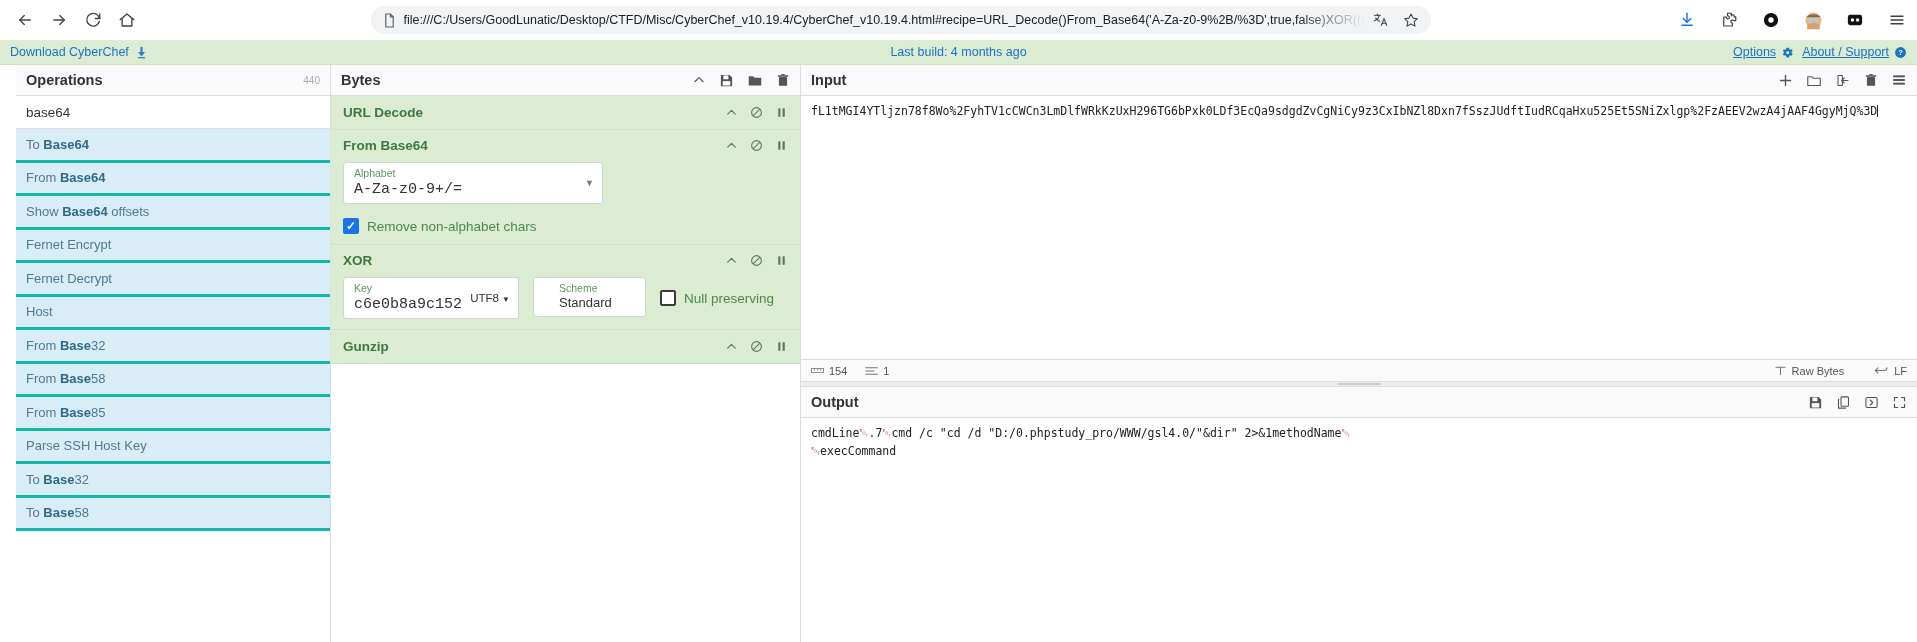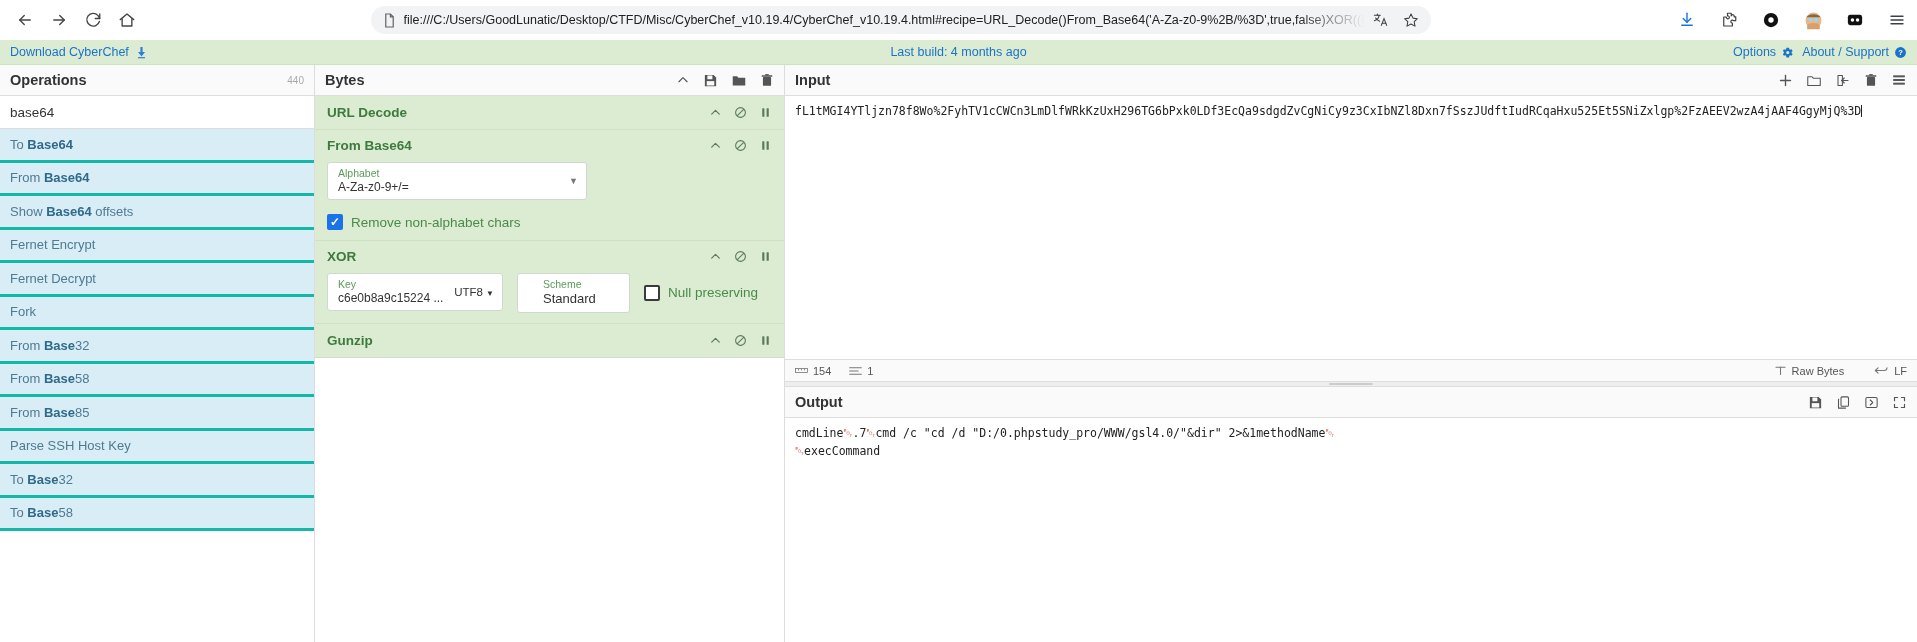--- a/index.html
+++ b/index.html
@@ -51,28 +51,28 @@
   .banner-left { display: flex; align-items: center; gap: 6px; }
   .banner-center {
     position: absolute; left: 0; right: 0; text-align: center;
     pointer-events: none;
   }
   .banner-center span { color: #1a73c8; pointer-events: auto; }
   .banner-right {
     margin-left: auto; display: flex; align-items: center; gap: 8px;
     color: #1a73c8;
   }
-  .banner-right .grp { display: flex; align-items: center; gap: 5px; }
+  .banner-right .grp { display: flex; align-items: center; gap: 5px; text-decoration: underline; }
   .dl-arrow { color: #2f7fd8; font-size: 13px; }
 
   
   .main { display: flex; height: 577px; }
 
   
-  .col-ops { width: 315px; border-right: 1px solid #ddd; display: flex; flex-direction: column; background: #fff; }
+  .col-ops { width: 315px; border-right: 1px solid #ddd; display: flex; flex-direction: column; background: #fff; margin-left: 16px; }
   .panel-head {
     height: 31px; background: #fafafa; border-bottom: 1px solid #ddd;
     display: flex; align-items: center; padding: 0 10px;
     font-size: 14.5px; font-weight: bold; color: #333;
   }
   .op-count { margin-left: auto; font-size: 10px; color: #aaa; font-weight: normal; }
   .op-search {
     height: 33px; border-bottom: 1px solid #ddd;
     display: flex; align-items: center; padding: 0 10px;
   }
@@ -99,21 +99,21 @@
   .rec-op-title { font-size: 13.5px; font-weight: bold; color: #3d7a3d; }
   .rec-op-ctrl { margin-left: auto; display: flex; align-items: center; gap: 12px; color: #5a7a5a; font-size: 13px; }
   .rec-args { display: flex; align-items: flex-start; gap: 14px; margin-top: 9px; flex-wrap: wrap; }
   .field {
     background: #fff; border: 1px solid #cfd8cf; border-radius: 3px;
     padding: 4px 8px 4px 10px; position: relative; min-width: 90px;
     display: flex; flex-direction: column; justify-content: center;
   }
   .field-label { font-size: 10.5px; color: #5a9a5a; line-height: 1.2; }
   .field-value {
-    font-family: Liberation Sans, sans-serif; font-size: 12px;
+    font-family: Liberation Mono, monospace; font-size: 15px;
     color: #333; line-height: 1.3; white-space: nowrap; overflow: hidden;
   }
   .field.w-alphabet { width: 260px; }
   .field.w-key { width: 118px; }
   .field.w-scheme { width: 113px; padding-left: 25px; }
   .caret { position: absolute; right: 8px; top: 50%; transform: translateY(-50%); font-size: 9px; color: #777; }
   .field-suffix {
     position: absolute; right: 8px; top: 50%; transform: translateY(-50%);
     font-size: 11.5px; color: #333;
   }
@@ -326,21 +326,21 @@
       <div class="op-item">
           <span><span>Show </span><b>Base64</b><span> offsets</span></span>
         </div>
       <div class="op-item">
           <span><span>Fernet Encrypt</span><b></b><span></span></span>
         </div>
       <div class="op-item">
           <span><span>Fernet Decrypt</span><b></b><span></span></span>
         </div>
       <div class="op-item">
-          <span><span>Fork</span><b></b><span></span></span>
+          <span><span>Host</span><b></b><span></span></span>
         </div>
       <div class="op-item">
           <span><span>From </span><b>Base</b><span>32</span></span>
         </div>
       <div class="op-item">
           <span><span>From </span><b>Base</b><span>58</span></span>
         </div>
       <div class="op-item">
           <span><span>From </span><b>Base</b><span>85</span></span>
         </div>

